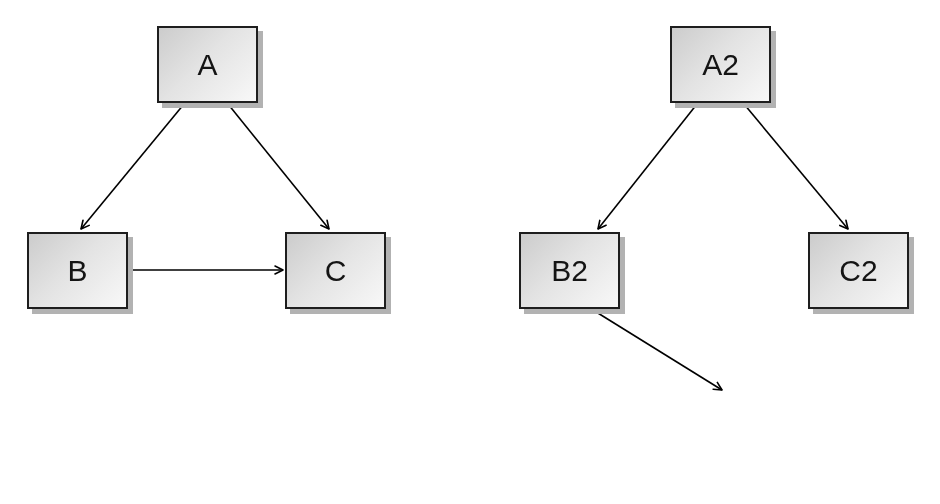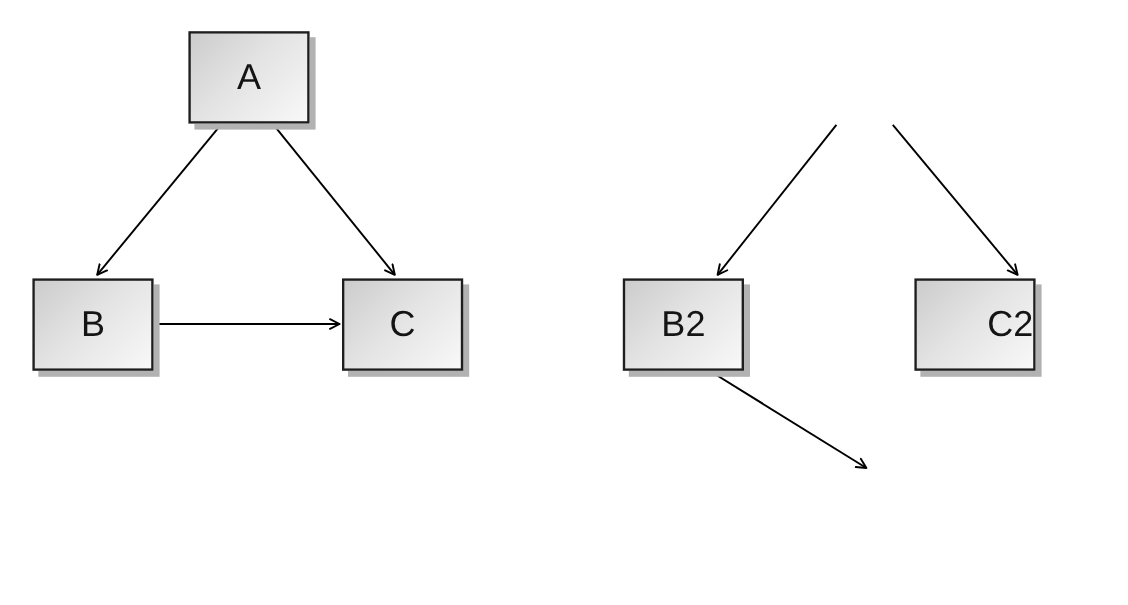--- a/index.html
+++ b/index.html
@@ -39,21 +39,21 @@
     color: #141414;
     line-height: 1;
     user-select: none;
   }
   
   .pos-A  { left: 157px; top: 26px;  }
   .pos-B  { left: 27px;  top: 232px; }
   .pos-C  { left: 285px; top: 232px; }
   .pos-A2 { left: 670px; top: 26px;  }
   .pos-B2 { left: 519px; top: 232px; }
-  .pos-C2 { left: 762px; top: 232px; justify-content: flex-end; }
+  .pos-C2 { left: 808px; top: 232px; }
   .pos-C3 { left: 677px; top: 393px; }
   .edge {
     stroke: #000000;
     stroke-width: 1.6;
     fill: none;
   }
 </style>
 </head>
 <body>
 
@@ -78,20 +78,23 @@
   <div class="node pos-A">
     <span class="node-label">A</span>
   </div>
   <div class="node pos-B">
     <span class="node-label">B</span>
   </div>
   <div class="node pos-C">
     <span class="node-label">C</span>
   </div>
 
+  <div class="node pos-A2">
+    <span class="node-label">A2</span>
+  </div>
   <div class="node pos-B2">
     <span class="node-label">B2</span>
   </div>
   <div class="node pos-C2">
     <span class="node-label">C2</span>
   </div>
 
 </div>
 
 </body></html>

